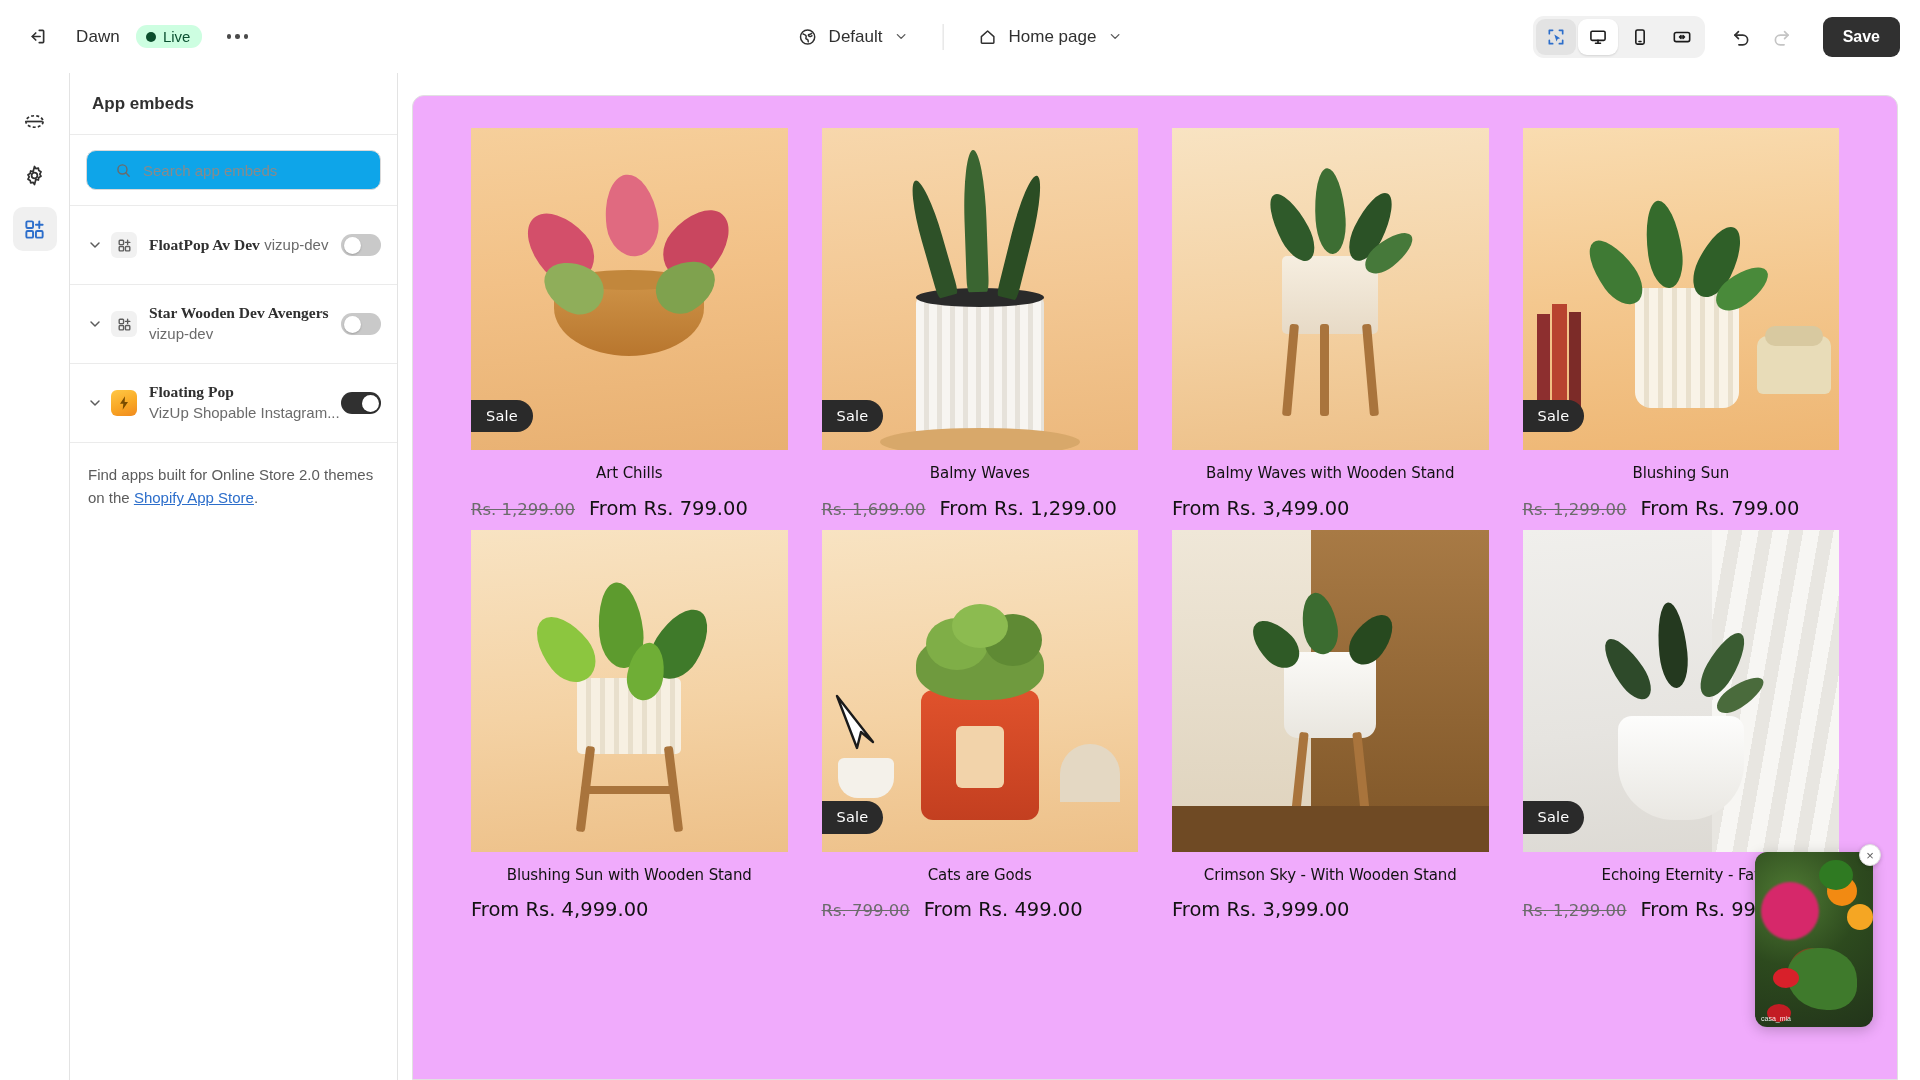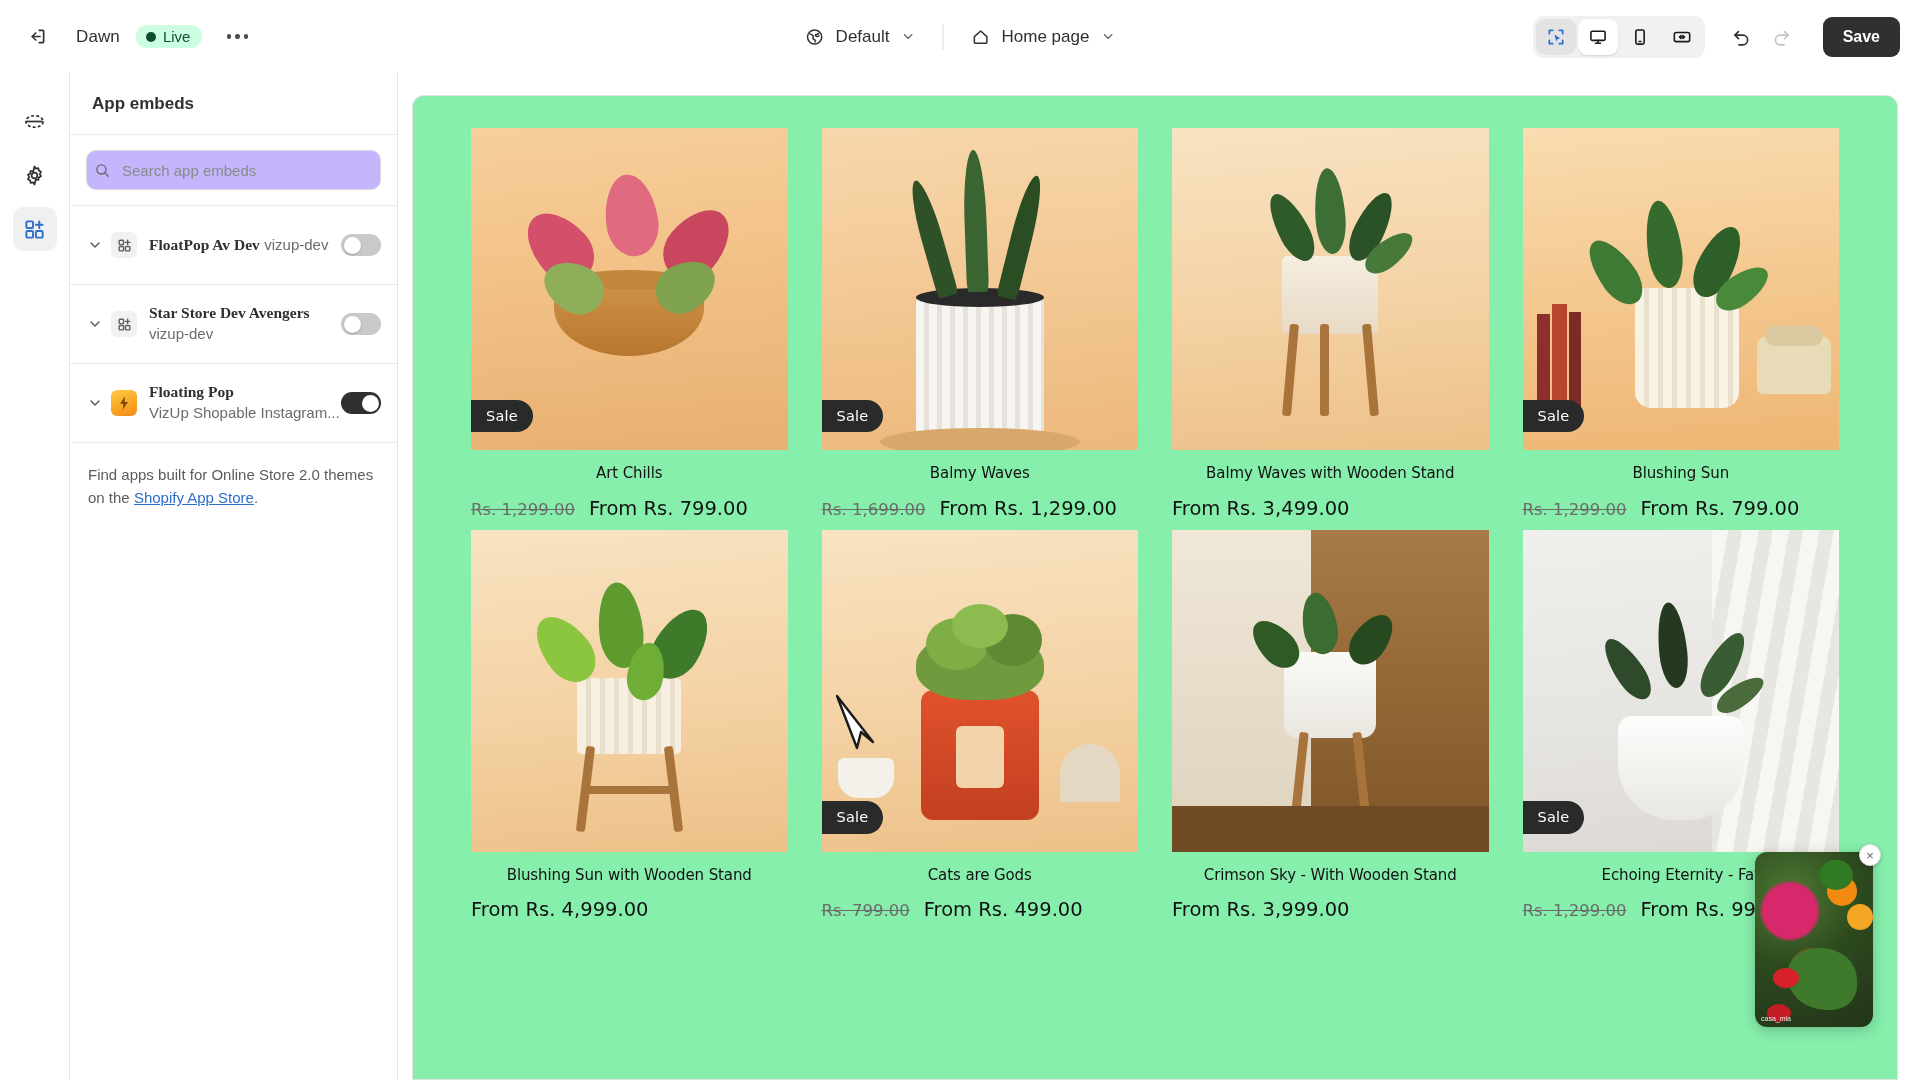--- a/index.html
+++ b/index.html
@@ -35,21 +35,21 @@
     border-radius: 11px; padding: 4px 12px 4px 10px;
     font-size: 15px; line-height: 1;
   }
   .live-dot { width: 10px; height: 10px; border-radius: 50%; background: #0b4d2c; display: block; }
   .ellipsis-btn { margin-left: 14px; }
   .dots { display: flex; gap: 4px; }
   .dots i { width: 4.5px; height: 4.5px; border-radius: 50%; background: #4a4a4a; display: block; }
 
   .topbar-center {
     position: absolute; left: 50%; top: 0; transform: translateX(-50%);
-    height: 73px; display: flex; align-items: center; gap: 1px;
+    height: 73px; display: flex; align-items: center; gap: 8px;
   }
   .selector {
     display: flex; align-items: center; gap: 11px;
     padding: 7px 12px; border-radius: 9px; cursor: pointer;
     font-size: 17px; color: #303030;
   }
   .vsep { width: 1px; height: 26px; background: #dcdcdc; margin: 0 14px; }
   .chev { display: inline-block; }
 
   .topbar-right {
@@ -102,21 +102,21 @@
   }
   .sidebar-header {
     height: 62px; display: flex; align-items: center;
     padding: 0 22px; border-bottom: 1px solid #ebebeb;
   }
   .sidebar-title { font-size: 17px; font-weight: 700; color: #303030; }
   .search-wrap { padding: 15px 16px 15px 16px; border-bottom: 1px solid #ebebeb; }
   .search-box {
     display: flex; align-items: center; gap: 11px;
     height: 40px; border: 1px solid #d9d9d9; border-radius: 10px;
-    padding: 0 7px; background: #c4b5fd;
+    padding: 0 28px; background: #0ea5e9;
   }
   .search-input {
     border: none; outline: none; flex: 1;
     font-size: 15px; color: #303030; background: transparent;
     font-family: "Liberation Sans", sans-serif;
   }
   .search-input::placeholder { color: #8a8a8a; }
 
   .embed-row {
     display: flex; align-items: center;
@@ -159,21 +159,21 @@
   .footer-link { color: #2c6ecb; text-decoration: underline; cursor: pointer; }
 
   
   .preview-area {
     flex: 1; background: #ffffff; position: relative;
     padding: 22px 22px 0 14px;
     min-width: 0;
   }
   .preview-frame {
     width: 100%; height: 100%;
-    background: #86efac;
+    background: #f0abfc;
     border: 1px solid #e1e1e1;
     border-radius: 12px 12px 0 0;
     overflow: hidden; position: relative;
   }
   .grid {
     display: grid;
     grid-template-columns: repeat(4, 1fr);
     column-gap: 34px;
     row-gap: 10px;
     padding: 32px 58px 0 58px;
@@ -421,21 +421,21 @@
           </span>
           <span class="app-icon">
             <svg width="15" height="15" viewBox="0 0 24 24" fill="none" stroke="#5c5c5c" stroke-width="2.2" stroke-linecap="round">
               <rect x="3.5" y="3.5" width="7" height="7" rx="1.3"></rect>
                 <rect x="3.5" y="13.5" width="7" height="7" rx="1.3"></rect>
               <rect x="13.5" y="13.5" width="7" height="7" rx="1.3"></rect>
                 <path d="M17 3.5v7M13.5 7h7"></path>
             </svg>
           </span>
           <span class="embed-text">
-            <span class="embed-name">Star Store Dev Avengers</span>
+            <span class="embed-name">Star Wooden Dev Avengers</span>
             <span class="embed-sub">vizup-dev</span>
           </span>
           <button class="toggle">
               <span class="knob"></span>
             </button>
         </div>
 
         <div class="embed-row">
           <span class="row-chev">
             <svg width="16" height="16" viewBox="0 0 24 24" fill="none" stroke="#5c5c5c" stroke-width="2.2" stroke-linecap="round" stroke-linejoin="round">

